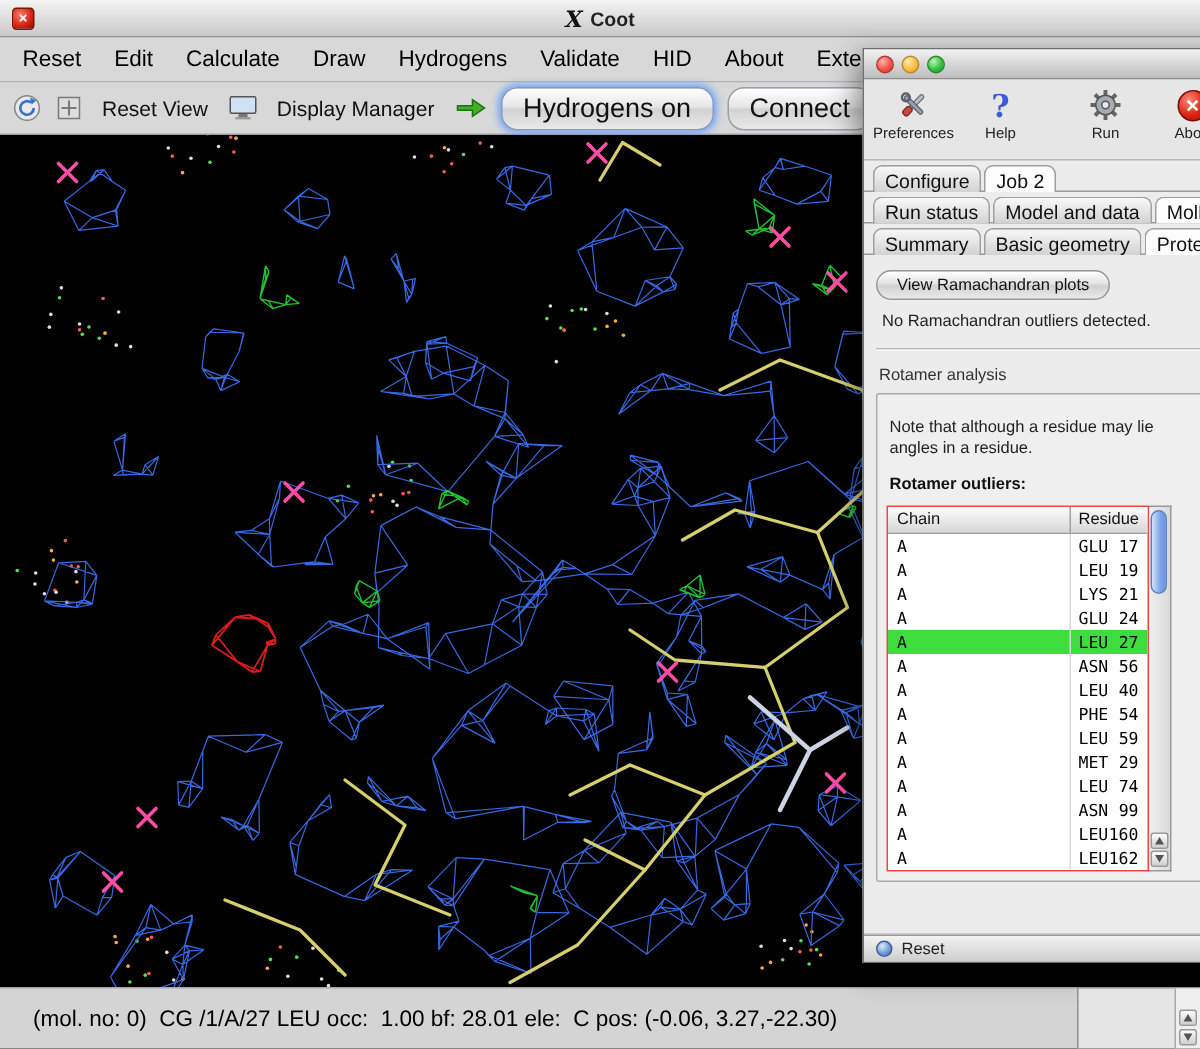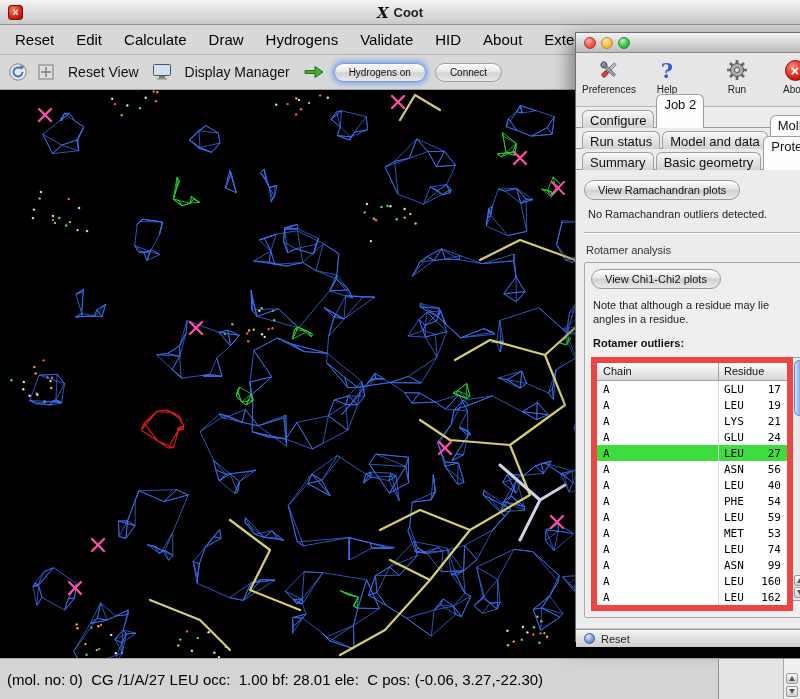--- a/index.html
+++ b/index.html
@@ -20,29 +20,29 @@
   .x-logo{font-family:"DejaVu Serif",serif;font-style:italic;font-weight:bold;font-size:15px;color:#111}
 
   .menubar{position:absolute;left:0;top:25px;width:800px;height:30px;background:#d8d8d8;
     border-bottom:1px solid #b2b2b2;display:flex;align-items:center;padding-left:4px;white-space:nowrap}
   .menu-item{font-size:15px;color:#000;padding:4px 11px;cursor:default}
 
   .toolbar{position:absolute;left:0;top:55px;width:740px;height:35px;background:#d8d8d8;
     border-bottom:1px solid #9f9f9f;display:flex;align-items:center;padding-left:8px;gap:9px;white-space:nowrap}
   .tb-icon{display:inline-flex;align-items:center;justify-content:center}
   .tb-text-btn{font-size:14px;color:#111;padding:3px 4px}
-  .aqua-pill{display:inline-block;font-size:10px;color:#111;padding:3px 14px;border-radius:11px;
+  .aqua-pill{display:inline-block;font-size:18px;color:#111;padding:3px 14px;border-radius:11px;
     background:linear-gradient(#ffffff,#e6e6e6 45%,#d2d2d2 52%,#e9e9e9);border:1px solid #98a0a8;
     box-shadow:inset 0 1px 0 #fff}
   .aqua-pill.glow{border:1px solid #7d9cc4;box-shadow:0 0 5px 2px rgba(100,155,255,.85),inset 0 1px 0 #fff}
 
   .viewport{position:absolute;left:0;top:90px;width:800px;height:568px;background:#000;overflow:hidden}
 
   .coot-statusbar{position:absolute;left:0;top:658px;width:800px;height:41px;background:#d4d4d4;
-    border-top:1px solid #a8a8a8;display:flex;align-items:center;padding-left:7px}
+    border-top:1px solid #a8a8a8;display:flex;align-items:center;padding-left:22px}
   .coot-statusbar span{font-size:15px;color:#000;white-space:pre}
 
   
   .phenix-window{position:absolute;left:575px;top:32px;width:260px;height:610px;background:#ececec;
     border:1px solid #6f6f6f;box-shadow:-4px 6px 18px rgba(0,0,0,.45);z-index:5;
     display:flex;flex-direction:column}
   .px-titlebar{height:20px;background:linear-gradient(#f2f2f2,#bdbdbd);border-bottom:1px solid #8c8c8c;
     display:flex;align-items:center;gap:5px;padding-left:8px;flex:0 0 auto}
   .light{width:12px;height:12px;border-radius:50%;display:inline-block}
   .light.red{background:radial-gradient(circle at 35% 30%,#ffb3ad,#f2544a 55%,#c93a31);border:1px solid #b03b33}
@@ -58,38 +58,38 @@
   .help-glyph{font-family:"DejaVu Serif",serif;font-weight:bold;font-size:21px;color:#3b5bd6;line-height:1}
   .abort-glyph{width:21px;height:21px;border-radius:50%;position:relative;
     background:radial-gradient(circle at 35% 30%,#ff8a7a,#e02412 55%,#9c0f05);border:1px solid #7c0c04}
   .abort-glyph::after{content:"×";position:absolute;inset:0;display:flex;align-items:center;justify-content:center;
     color:#fff;font-weight:bold;font-size:15px;line-height:1}
 
   .px-tabs{height:21px;display:flex;align-items:flex-end;gap:2px;padding-left:6px;
     border-bottom:1px solid #9a9a9a;flex:0 0 auto;white-space:nowrap}
   .tab{font-size:13px;color:#111;padding:2px 7px;height:18px;border:1px solid #9f9f9f;border-bottom:none;
     border-radius:6px 6px 0 0;background:linear-gradient(#f8f8f8,#d2d2d2);position:relative;top:1px;flex:0 0 auto}
-  .tab.active{background:#fdfdfd;height:34px}
+  .tab.active{background:#fdfdfd;height:18px}
 
   .px-content{flex:1 1 auto;background:#ececec;padding:10px 8px;overflow:visible;
     border-bottom:1px solid #c9c9c9}
   .aqua-btn{display:inline-block;font-size:11px;color:#111;padding:3px 13px;border-radius:10px;
     background:linear-gradient(#ffffff,#e4e4e4 45%,#d0d0d0 52%,#eaeaea);border:1px solid #96989c;
     box-shadow:inset 0 1px 0 #fff;white-space:nowrap}
   .msg{font-size:11px;color:#222;margin:8px 0 0 4px;white-space:nowrap}
   .divider{margin-top:12px;border-top:1px solid #b5b5b5;border-bottom:1px solid #fafafa}
   .section-label{font-size:11px;color:#333;margin:10px 0 0 2px}
   .groupbox{margin-top:6px;border:1px solid #ababab;border-radius:2px;background:#efefef;
     padding:6px;width:244px}
   .note{font-size:11px;color:#222;margin:2px 0 0 2px;white-space:nowrap}
   .note.first{margin-top:10px}
   .bold-label{font-size:11px;font-weight:bold;color:#111;margin:12px 0 0 2px}
 
   .table-wrap{display:flex;margin-top:8px;align-items:flex-start}
-  .rtable{width:202px;border:6px solid #ef4444;background:#fff;flex:0 0 auto}
+  .rtable{width:175px;border:1px solid #ef4444;background:#fff;flex:0 0 auto}
   .thead{display:flex;height:18px;background:linear-gradient(#fdfdfd,#d7d7d7);border-bottom:1px solid #a0a0a0;
     font-size:11px;color:#111}
   .th{padding-top:2px;white-space:nowrap}
   .th-chain{width:122px;border-right:1px solid #a0a0a0;padding-left:6px}
   .th-res{flex:1;padding-left:5px}
   .tbody{height:224px;overflow:hidden}
   .trow{display:flex;height:16px;font-family:"DejaVu Sans Mono",monospace;font-size:11px;color:#000;align-items:center}
   .trow.active{background:#3ddd3d}
   .td-chain{width:122px;border-right:1px solid #d9d9d9;padding-left:6px;height:16px;display:flex;align-items:center}
   .td-res{flex:1;display:flex;justify-content:space-between;padding:0 6px 0 5px}
@@ -524,21 +524,20 @@
         <span class="tab">Clashes</span>
       </div>
 
     <div class="px-content">
       <span class="aqua-btn">View Ramachandran plots</span>
       <div class="msg">No Ramachandran outliers detected.</div>
       <div class="divider"></div>
       <div class="section-label">Rotamer analysis</div>
 
       <div class="groupbox">
-        <span class="aqua-btn">View Chi1-Chi2 plots</span>
         <div class="note first">Note that although a residue may lie</div>
         <div class="note">angles in a residue.</div>
         <div class="bold-label">Rotamer outliers:</div>
 
         <div class="table-wrap">
           <div class="rtable">
             <div class="thead">
               <span class="th th-chain">Chain</span>
               <span class="th th-res">Residue</span>
             </div>
@@ -613,21 +612,21 @@
                   <span class="td-res">
                     <b>LEU</b>
                     <b>59</b>
                   </span>
                 </div>
 
                 <div class="trow">
                   <span class="td-chain">A</span>
                   <span class="td-res">
                     <b>MET</b>
-                    <b>53</b>
+                    <b>29</b>
                   </span>
                 </div>
 
                 <div class="trow">
                   <span class="td-chain">A</span>
                   <span class="td-res">
                     <b>LEU</b>
                     <b>74</b>
                   </span>
                 </div>

